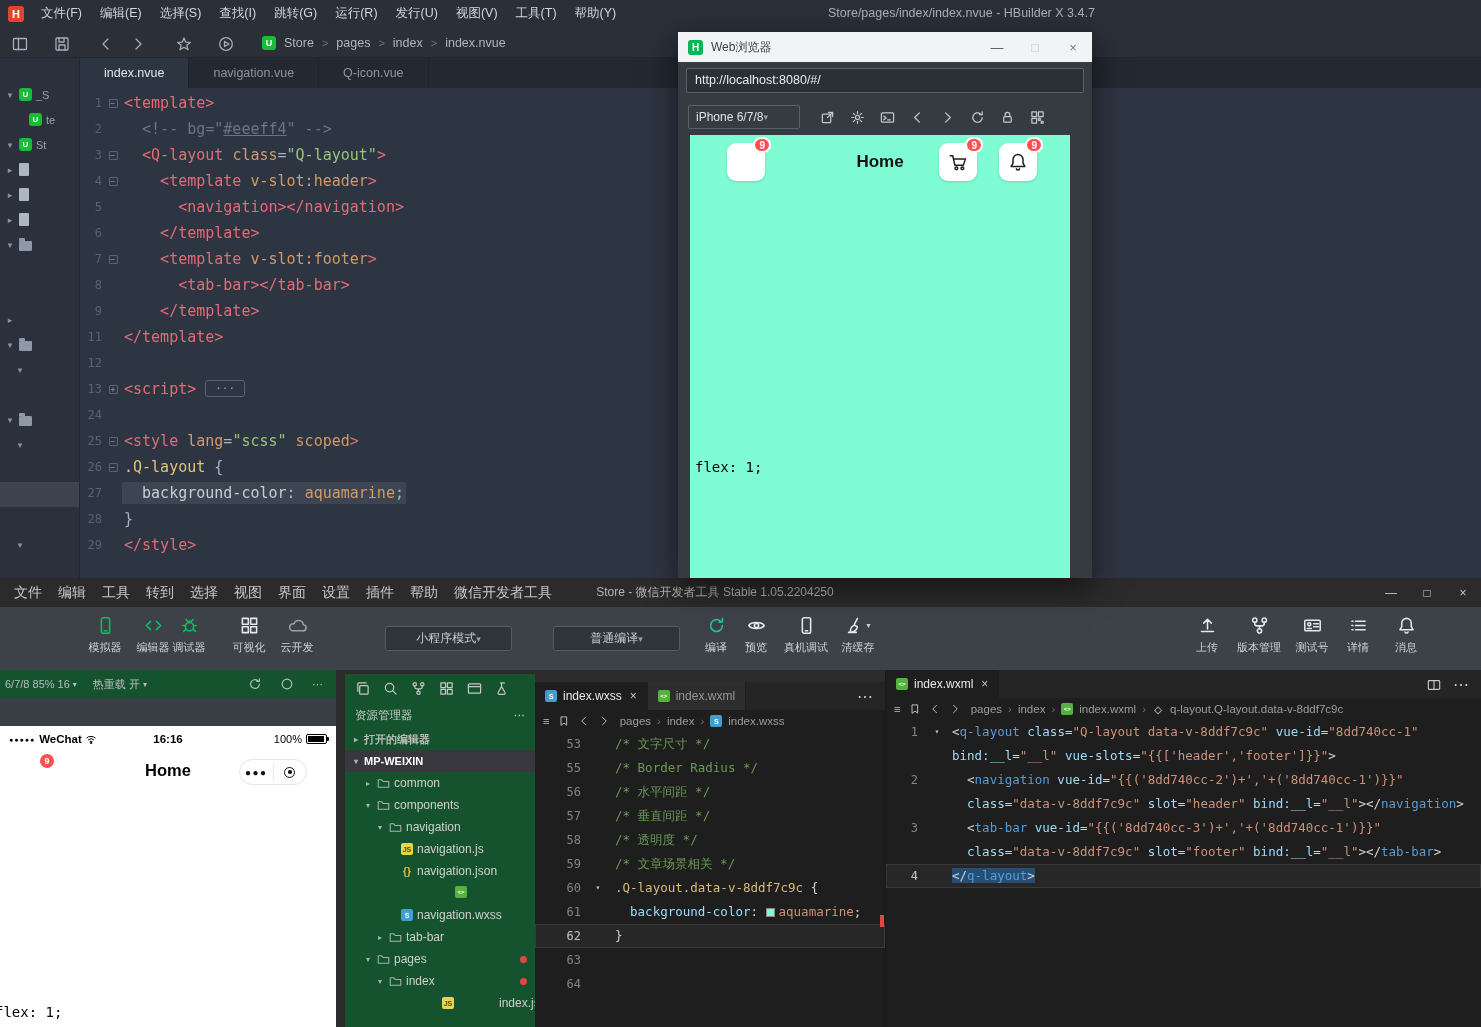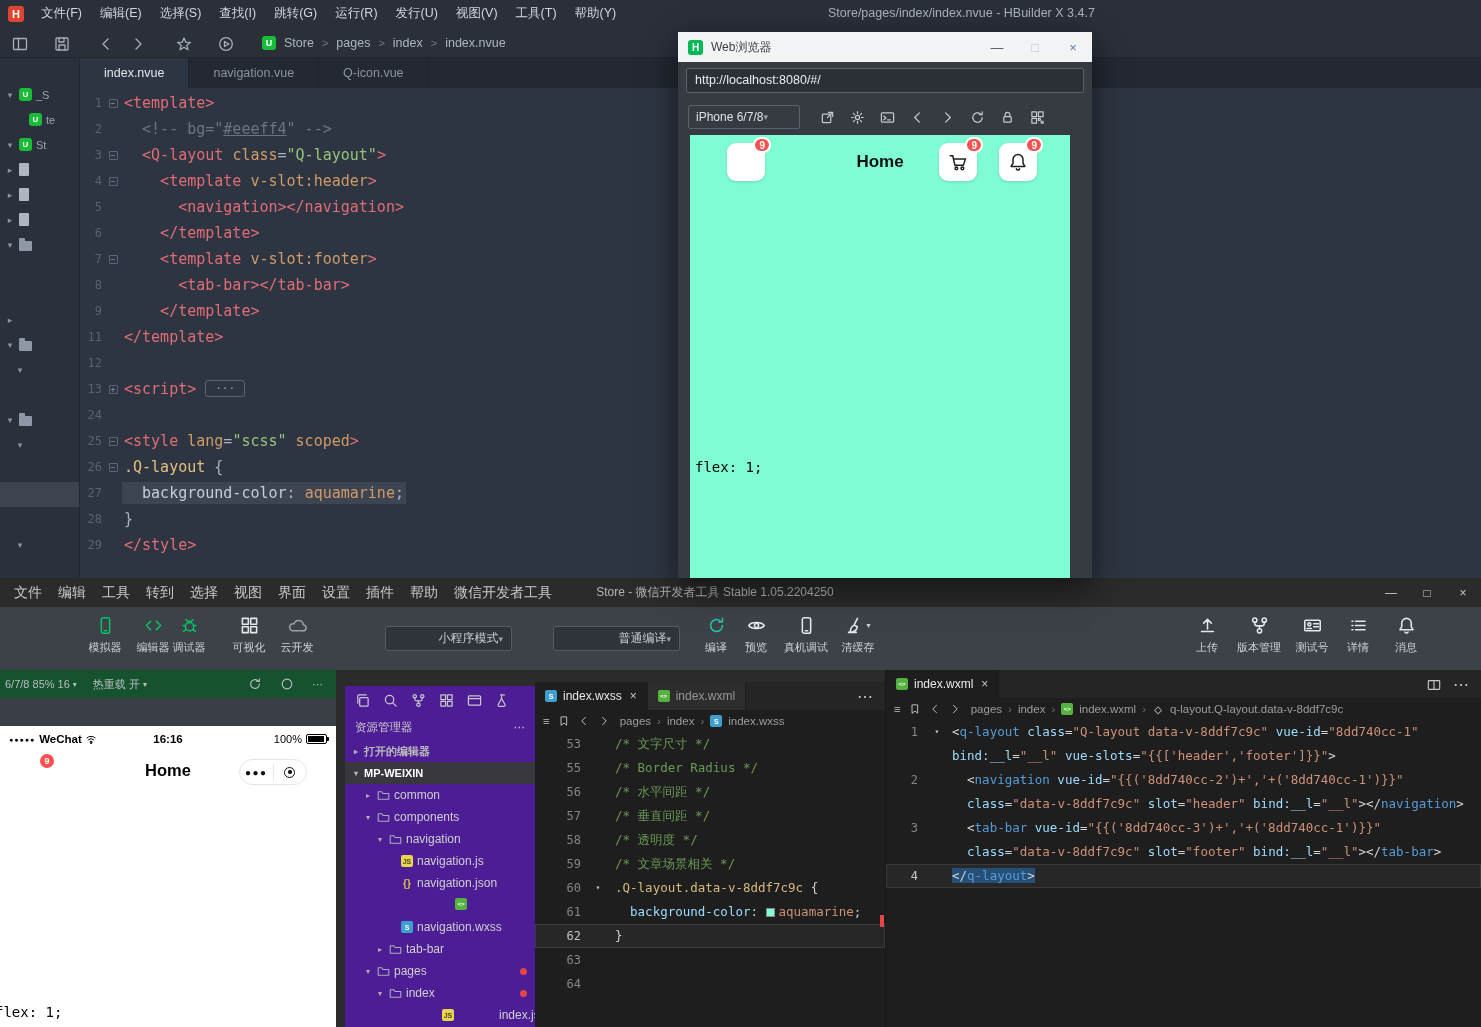--- a/index.html
+++ b/index.html
@@ -81,21 +81,21 @@
 .wx-ctl{width:36px;height:29px;display:flex;align-items:center;justify-content:center;font-size:12px;color:#c8c8c8}
 #wx-toolbar{position:absolute;top:29px;left:0;right:0;height:63px;background:#3d4249}
 .wxt-btn{position:absolute;top:8px;width:46px;display:flex;flex-direction:column;align-items:center;gap:5px;color:#ced2d6;font-size:11px;white-space:nowrap}
 .wxt-btn .icw{height:20px;display:flex;align-items:center;justify-content:center;gap:2px}
 .wxt-btn.green .icw{color:var(--wechat-green,#07c160)}
 .wxt-btn.teal .icw{color:#25c4a8}
 .wxt-btn.white .icw{color:#e6e8ea}
 .wxt-btn.dim .icw{color:#9aa0a7}
 .wxt-btn .lab{color:#ced2d6}
 .wxt-btn .caret{font-size:8px;color:#ced2d6}
-.wxt-select{position:absolute;top:19px;height:25px;background:#2f343a;border:1px solid #565b62;border-radius:3px;color:#c9cdd2;font-size:12px;display:flex;align-items:center;justify-content:flex-end;padding:0 8px}
+.wxt-select{position:absolute;top:19px;height:25px;background:#2f343a;border:1px solid #565b62;border-radius:3px;color:#c9cdd2;font-size:12px;display:flex;align-items:center;justify-content:center;padding:0 8px}
 .wxt-select .caret{font-size:9px;color:#9aa1ab}
 #wx-main{position:absolute;top:92px;left:0;right:0;bottom:0;background:#2b2b2b}
 
 
 #wx-sim{position:absolute;left:0;top:0;width:336px;bottom:0;background:#3a3f45}
 .sim-toolbar{height:28px;background:#14532d;display:flex;align-items:center;font-size:11px;color:#b9bdc3;padding:0 5px;white-space:nowrap}
 .sim-toolbar .caret{font-size:8px;margin-left:3px}
 .sim-hot{margin-left:16px}
 .sim-icons{margin-left:auto;display:flex;gap:18px;align-items:center;padding-right:8px;color:#b9bdc3}
 .phone{position:absolute;left:0;top:56px;right:0;bottom:0;background:#fff;color:#000;overflow:hidden}
@@ -113,21 +113,21 @@
 .ph-title{position:absolute;left:0;right:0;top:9px;text-align:center;font-size:16.5px;font-weight:600}
 .ph-capsule{position:absolute;right:29px;top:7px;width:68px;height:26px;border:1px solid #e6e6e6;border-radius:14px;display:flex;align-items:center;background:#fff}
 .cap-dots{flex:1;text-align:center;font-size:10px;letter-spacing:1.5px;font-weight:bold;color:#111}
 .cap-div{width:1px;height:17px;background:#e8e8e8}
 .cap-target{flex:1;display:flex;align-items:center;justify-content:center}
 .tgt{width:11px;height:11px;border:1.5px solid #111;border-radius:50%;position:relative}
 .tgt:after{content:"";position:absolute;left:50%;top:50%;width:3.5px;height:3.5px;margin:-1.75px;background:#111;border-radius:50%}
 .ph-flex{position:absolute;left:-5px;top:278px;font-size:14px;color:#000}
 
 
-#wx-explorer{position:absolute;left:345px;top:16px;width:190px;bottom:0;background:#4c1d95;color:#c5c5c5;overflow:hidden}
+#wx-explorer{position:absolute;left:345px;top:4px;width:190px;bottom:0;background:#14532d;color:#c5c5c5;overflow:hidden}
 .exp-icons{height:28px;display:flex;align-items:center;gap:13px;padding-left:10px;color:#c8c8c8}
 .exp-header{height:26px;display:flex;align-items:center;padding:0 10px;font-size:11.5px;color:#ccc}
 .exp-header .more{margin-left:auto}
 .exp-oe{height:22px;display:flex;align-items:center;font-size:11px;font-weight:bold;color:#bbb;gap:3px;padding-left:6px}
 .exp-root{height:22px;display:flex;align-items:center;font-size:11px;font-weight:bold;color:#fff;background:#37373d;gap:3px;padding-left:6px}
 .exp-row{height:22px;display:flex;align-items:center;font-size:12px;color:#cfcfcf;position:relative;gap:4px;white-space:nowrap;overflow:hidden}
 .exp-chev{width:10px;font-size:8px;color:#b0b0b0;text-align:center;flex:none}
 .exp-dot{position:absolute;right:8px;top:8px;width:7px;height:7px;border-radius:50%;background:#e54545}
 .fic{width:12px;height:12px;border-radius:2px;display:inline-flex;align-items:center;justify-content:center;font-size:7px;font-weight:bold;color:#fff;flex:none}
 .fic.wxss{background:#3f9fd0}

